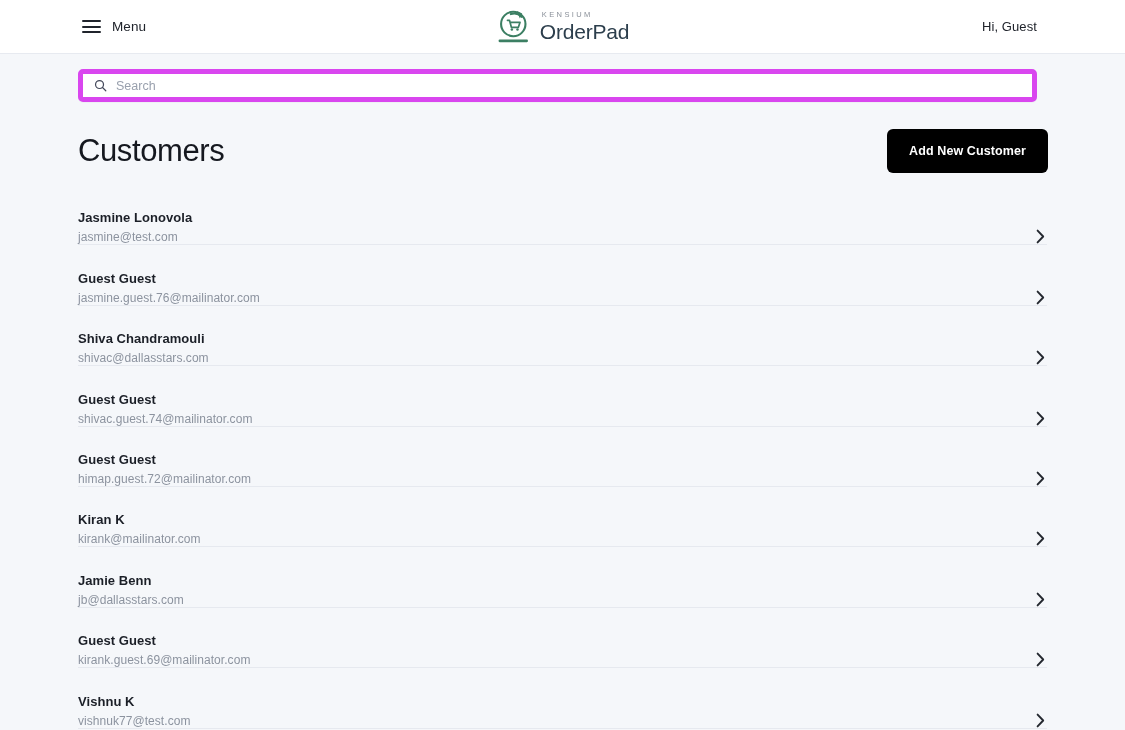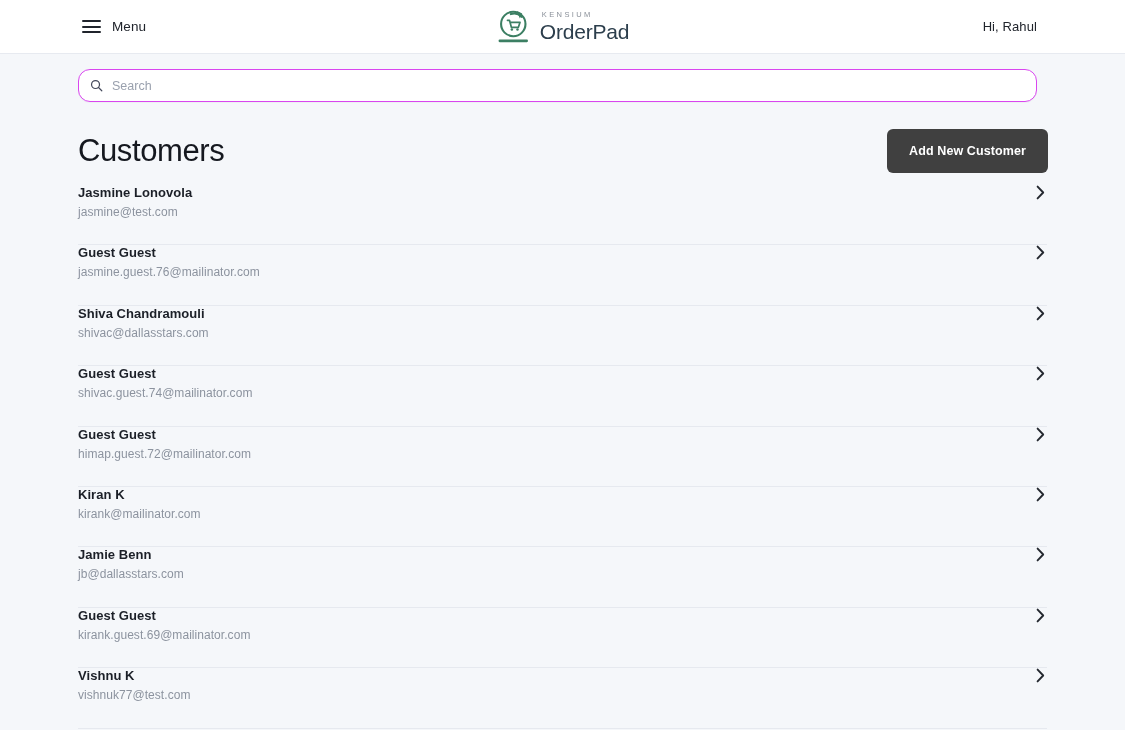--- a/index.html
+++ b/index.html
@@ -116,22 +116,22 @@
   
   .search-wrap {
     position: relative;
     margin-top: 15px;
   }
 
   .search-box {
     width: 959px;
     height: 33px;
     background: #ffffff;
-    border: 1px solid #d946ef;
-    border-radius: 12px;
+    border: 5px solid #d946ef;
+    border-radius: 5px;
     display: flex;
     align-items: center;
     padding: 0 11px;
     gap: 9px;
     box-shadow: 0 1px 1px rgba(20,30,60,.03);
   }
 
   .search-icon { flex: 0 0 auto; display:block; }
 
   .search-input {
@@ -156,42 +156,42 @@
   }
 
   .page-title {
     font-size: 31px;
     font-weight: 400;
     color: #15181f;
     letter-spacing: -.4px;
   }
 
   .add-btn {
-    background: #404040;
+    background: #000000;
     color: #ffffff;
     border: none;
     border-radius: 6px;
     font-family: inherit;
     font-size: 12.5px;
     font-weight: 700;
     letter-spacing: .1px;
     padding: 0 22px;
     height: 44px;
     cursor: pointer;
     margin-right: -1px;
   }
 
   
   .customer-list {
     margin-top: 9px;
   }
 
   .customer-row {
     display: flex;
-    align-items: flex-start;
+    align-items: flex-end;
     justify-content: space-between;
     height: 60.4px;
     border-bottom: 1px solid #e6e9ef;
     cursor: pointer;
     padding-right: 2px;
   }
 
   .customer-info {
     display: flex;
     flex-direction: column;
@@ -239,21 +239,21 @@
       <path d="M20.6 2.1 L25.9 4.6 L23.6 9.4 Z" fill="#3c7f63"></path>
 
       <rect x="2.3" y="30.6" width="29.4" height="2.6" rx="1.1" fill="#3c7f63"></rect>
     </svg>
     <span class="logo-text">
       <span class="logo-kensium">KENSIUM</span>
       <span class="logo-orderpad">OrderPad</span>
     </span>
   </div>
 
-  <div class="greeting">Hi, Rahul</div>
+  <div class="greeting">Hi, Guest</div>
 </div>
 
 <div class="page">
 
   <div class="search-wrap">
     <div class="search-box">
       <svg class="search-icon" width="13" height="13" viewBox="0 0 16 16">
         <circle cx="6.8" cy="6.8" r="4.9" fill="none" stroke="#43485a" stroke-width="1.5"></circle>
         <line x1="10.5" y1="10.5" x2="14.5" y2="14.5" stroke="#43485a" stroke-width="1.5" stroke-linecap="round"></line>
       </svg>

